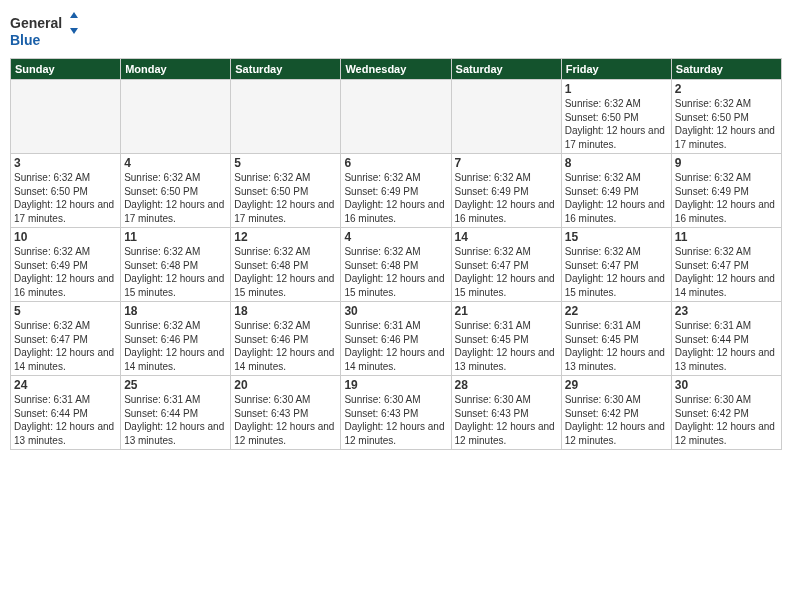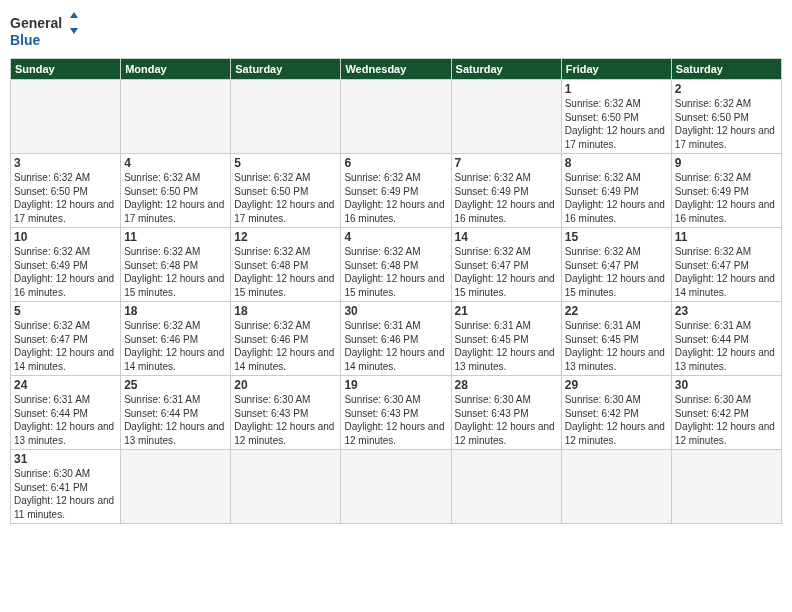--- a/index.html
+++ b/index.html
@@ -300,29 +300,15 @@
 Sunset: 6:42 PM
 Daylight: 12 hours and 12 minutes.</div>
           </td>
           <td>
             <div class="day-number">30</div>
             <div class="day-info">Sunrise: 6:30 AM
 Sunset: 6:42 PM
 Daylight: 12 hours and 12 minutes.</div>
           </td>
         </tr>
-        <tr class="last-row">
-          <td>
-            <div class="day-number">31</div>
-            <div class="day-info">Sunrise: 6:30 AM
-Sunset: 6:41 PM
-Daylight: 12 hours and 11 minutes.</div>
-          </td>
-          <td class="empty"></td>
-          <td class="empty"></td>
-          <td class="empty"></td>
-          <td class="empty"></td>
-          <td class="empty"></td>
-          <td class="empty"></td>
-        </tr>
       </tbody>
   </table>
 </div>
 
 </body></html>

